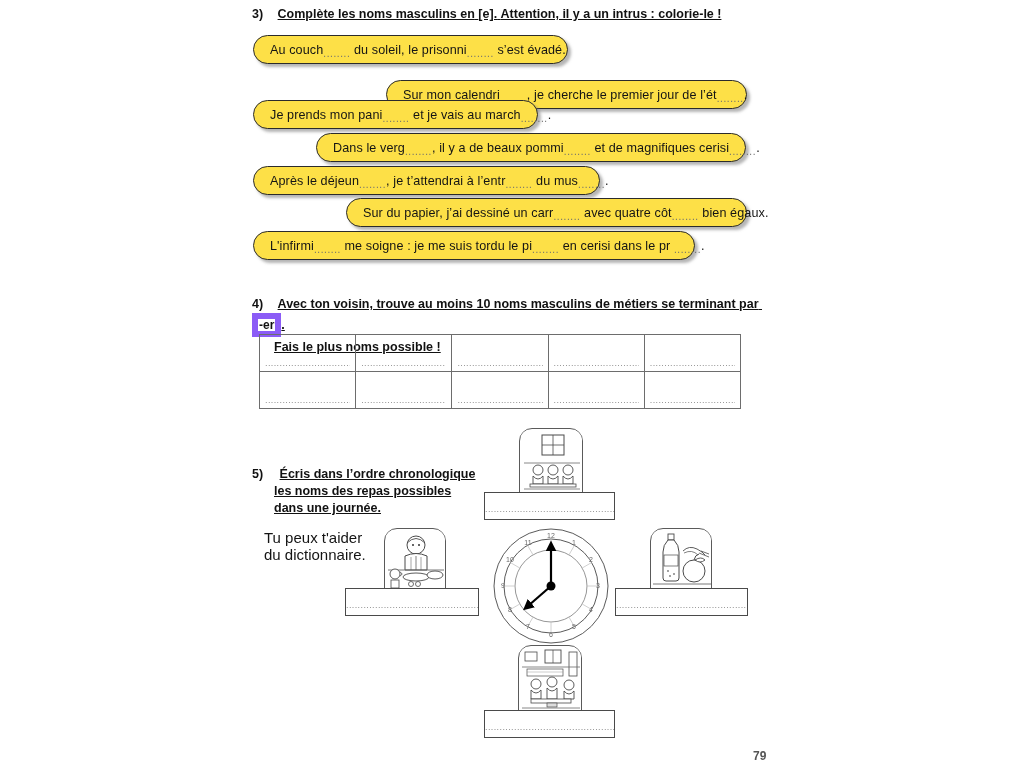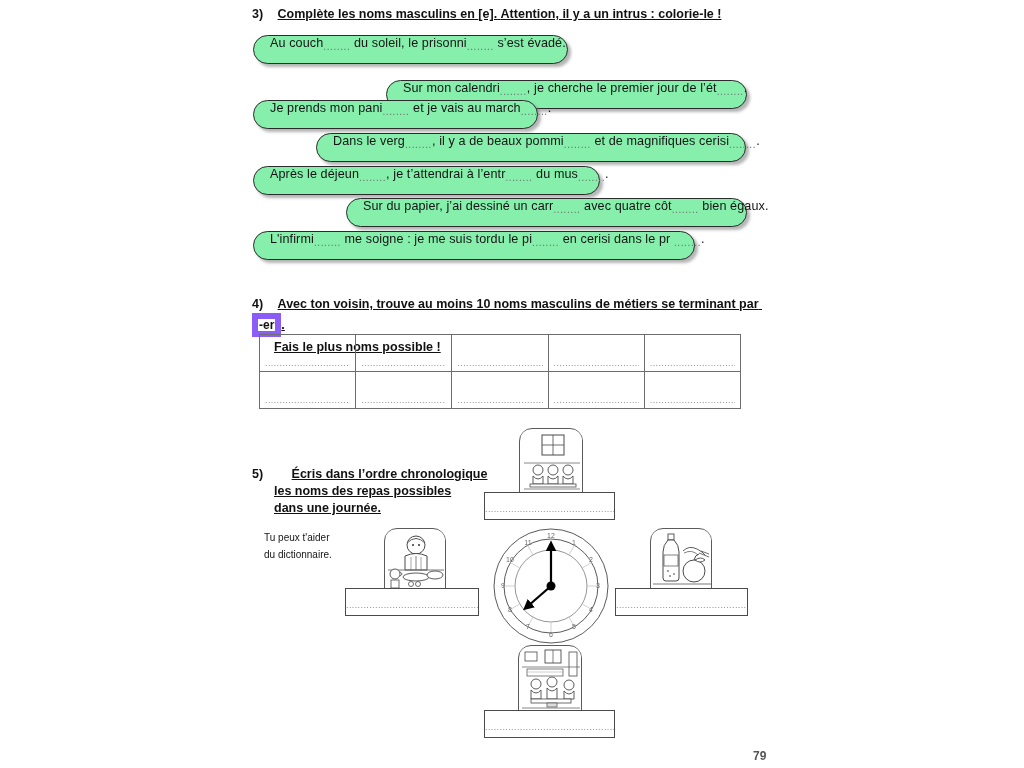--- a/index.html
+++ b/index.html
@@ -40,24 +40,25 @@
     line-height: 12px;
     font-size: 12px;
   }
 
   
   .bubble {
     position: absolute;
     box-sizing: border-box;
     border: 1.3px solid #2b2b2b;
     border-radius: 17px;
-    background: #86efac;
+    background: #fde047;
     box-shadow: 3px 3px 3px rgba(120,120,120,0.55);
     height: 29px;
     display: flex;
+    align-items: center;
     padding: 0 16px;
     white-space: nowrap;
   }
   .bubble .txt {
     font-size: 12.6px;
     color: #141414;
     letter-spacing: .1px;
   }
   .dots {
     display: inline-block;
@@ -86,21 +87,21 @@
     color: #8a8a8a;
     font-size: 9px;
     letter-spacing: .4px;
     overflow: hidden;
     white-space: nowrap;
   }
 
   
   .hint-text {
     position: absolute;
-    font-size: 10px;
+    font-size: 15px;
     line-height: 17px;
     color: #141414;
   }
 
   .answer-box {
     position: absolute;
     box-sizing: border-box;
     border: 1px solid #4a4a4a;
     background: #fff;
     display: flex;
@@ -225,21 +226,21 @@
         </td>
     <td>
           <span class="cell-dots">........................................</span>
         </td>
   </tr>
 </tbody>
   </table>
 
 <div class="abs" style="left:252px; top:464px;">
   <span class="ex-num">5)</span>
-  <span class="ex-title" style="margin-left:24px;">Écris dans l’ordre chronologique</span>
+  <span class="ex-title" style="margin-left:12px;">Écris dans l’ordre chronologique</span>
   <div class="ex-title" style="margin-left:22px;">les noms des repas possibles</div>
   <div class="ex-title" style="margin-left:22px;">dans une journée.</div>
 </div>
 
 <div class="hint-text" style="left:264px; top:529px;">
   <div>Tu peux t'aider</div>
   <div>du dictionnaire.</div>
 </div>
 
 <div class="pic-panel" style="left:519px; top:428px; width:64px; height:66px;">

